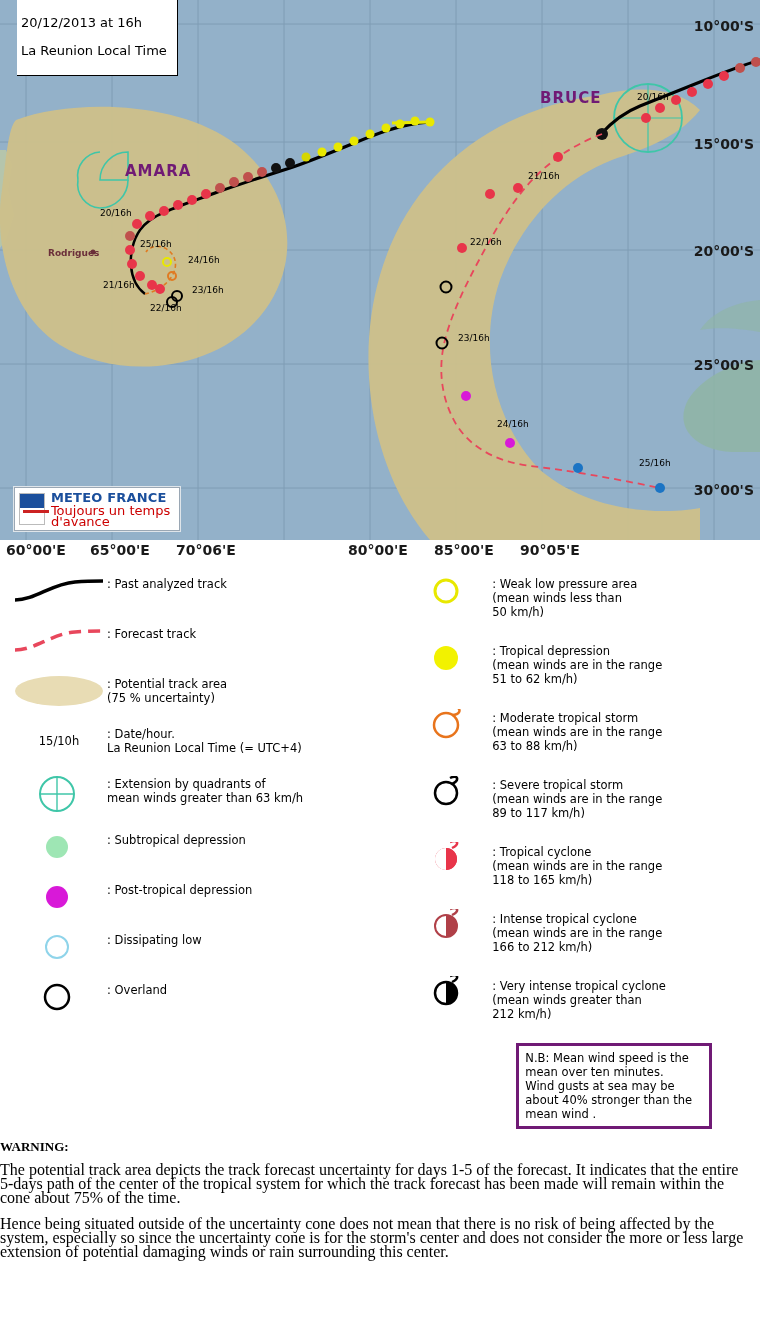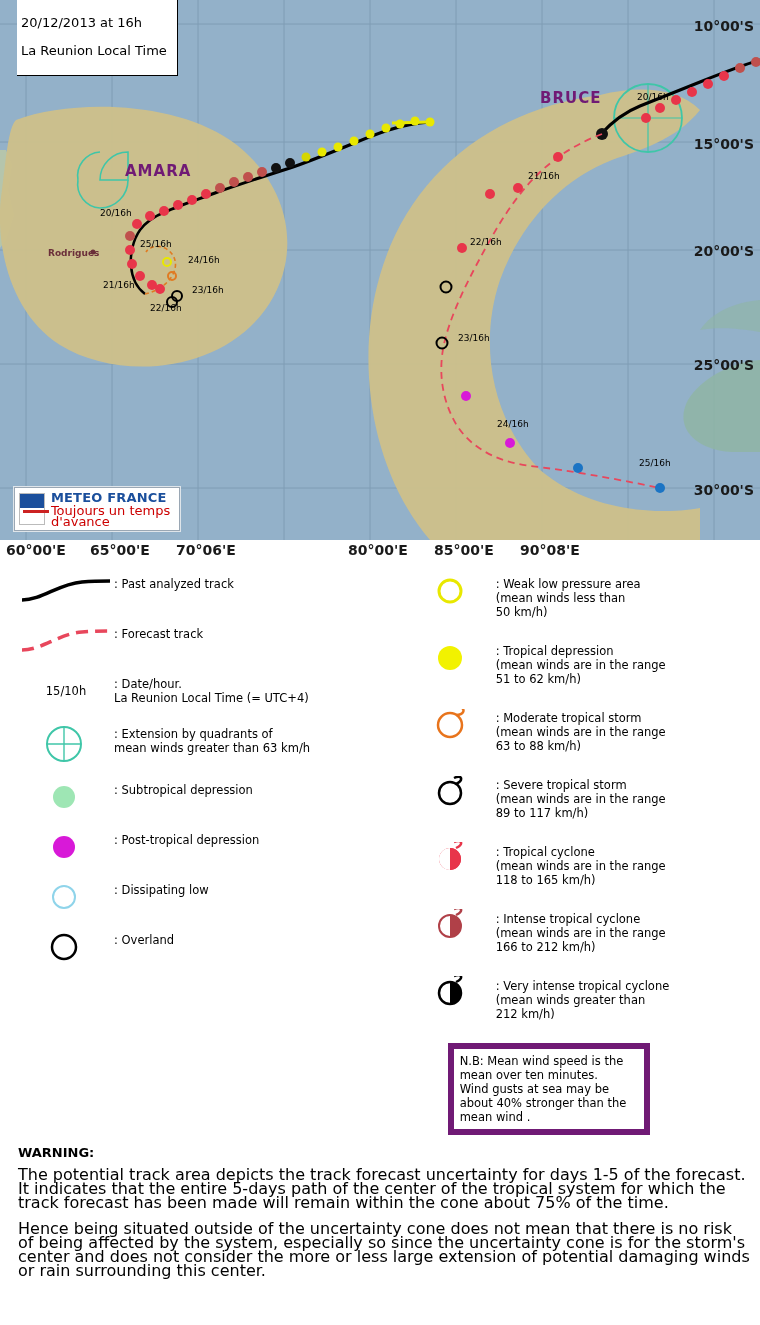--- a/index.html
+++ b/index.html
@@ -59,38 +59,38 @@
   .axis-lbl{position:absolute;z-index:5;font-size:14px;font-weight:bold;color:#1a1a1a;}
 
   
   .legend{
     position:relative;
     width:760px;
     padding-top:18px;
     background:#fff;
   }
   .legend-cols{display:flex;}
-  .col-left{width:395px;padding-left:18px;}
+  .col-left{width:395px;padding-left:11px;}
   .col-right{width:365px;}
   .leg-row{display:flex;align-items:flex-start;margin-bottom:16px;}
   .leg-sym{width:96px;flex:0 0 96px;display:flex;align-items:center;justify-content:center;min-height:34px;}
   .leg-txt{font-size:11.5px;line-height:14px;white-space:pre-line;padding-top:3px;}
   .col-right .leg-sym{width:92px;flex:0 0 92px;}
   .col-right .leg-row{margin-bottom:22px;}
   .nb-box{
-    margin-left:44px;
+    margin-left:116px;
     width:178px;
-    border:6px solid #701a75;
+    border:3px solid #701a75;
     padding:5px 6px;
     font-size:11.5px;
     line-height:14px;
     white-space:pre-line;
   }
   
-  .warn{padding:10px 8px 14px 18px;}
+  .warn{padding:10px 8px 14px 0;font-family:Liberation Serif, serif;}
   .warn h3{font-size:13px;margin:0 0 8px 0;}
   .warn p{font-size:16px;line-height:14px;margin:0 0 12px 0;}
 </style>
 </head>
 <body>
 
 <div class="map-wrap">
 
   <svg class="map-svg" width="760" height="556">
 
@@ -225,21 +225,21 @@
   <div class="lbl" style="left:458px;top:333px;">23/16h</div>
   <div class="lbl" style="left:497px;top:419px;">24/16h</div>
   <div class="lbl" style="left:639px;top:458px;">25/16h</div>
 
   <div class="axis-lbl" style="left:6px;top:542px;">60°00'E</div>
   <div class="axis-lbl" style="left:90px;top:542px;">65°00'E</div>
   <div class="axis-lbl" style="left:176px;top:542px;">70°06'E</div>
   <div class="axis-lbl" style="left:262px;top:542px;margin-top:28px;">75°00'E</div>
   <div class="axis-lbl" style="left:348px;top:542px;">80°00'E</div>
   <div class="axis-lbl" style="left:434px;top:542px;">85°00'E</div>
-  <div class="axis-lbl" style="left:520px;top:542px;">90°08'E</div>
+  <div class="axis-lbl" style="left:520px;top:542px;">90°05'E</div>
 
   <div class="axis-lbl" style="right:6px;top:18px;">10°00'S</div>
   <div class="axis-lbl" style="right:6px;top:136px;">15°00'S</div>
   <div class="axis-lbl" style="right:6px;top:243px;">20°00'S</div>
   <div class="axis-lbl" style="right:6px;top:357px;">25°00'S</div>
   <div class="axis-lbl" style="right:6px;top:482px;">30°00'S</div>
 
   <div class="mf-logo">
     <div class="mf-mark"></div>
     <div class="mf-text">
@@ -265,20 +265,29 @@
 
       <div class="leg-row">
         <div class="leg-sym">
           <svg width="92" height="26">
               <path d="M2,22 C22,22 38,6 62,4 C74,3 84,3 90,3" fill="none" stroke="#e8475c" stroke-width="3.5" stroke-dasharray="12,7"></path>
             </svg>
         </div>
         <div class="leg-txt">: Forecast track</div>
       </div>
 
+      <div class="leg-row">
+        <div class="leg-sym">
+          <svg width="92" height="34">
+              <ellipse cx="46" cy="17" rx="44" ry="15" fill="#e8dcb4"></ellipse>
+            </svg>
+        </div>
+        <div class="leg-txt">: Potential track area
+  (75 % uncertainty)</div>
+      </div>
 
       <div class="leg-row">
         <div class="leg-sym">
           <span style="font-size:11.5px">15/10h</span>
         </div>
         <div class="leg-txt">: Date/hour.
   La Reunion Local Time (= UTC+4)</div>
       </div>
 
       <div class="leg-row">

